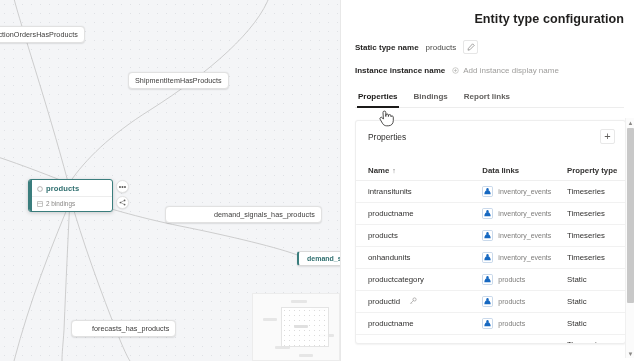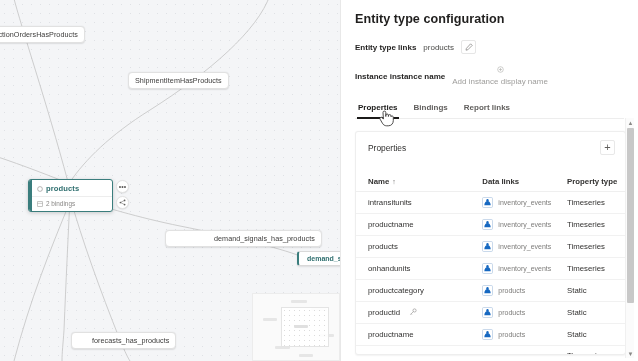--- a/index.html
+++ b/index.html
@@ -125,38 +125,38 @@
     flex: 1 1 auto;
     height: 361px;
     background: #ffffff;
     border-left: 1px solid #e8e8e8;
     padding: 0;
     overflow: hidden;
   }
   .panel-inner { padding: 10px 14px 0 14px; }
   .panel-title {
     font-size: 12.6px; font-weight: bold; color: #201f1e;
-    margin: 2px 0 14px 0; letter-spacing: 0.05px;
+    margin: 2px 0 14px 0; letter-spacing: 0.05px; text-align: right;
   }
   .field-row {
     display: flex; align-items: center; gap: 7px;
     margin-bottom: 12px;
     font-size: 8px;
   }
   .field-label { font-weight: bold; color: #201f1e; }
   .field-value { color: #4a4a48; }
   .icon-btn {
     width: 15px; height: 14px;
     border: 1px solid #e6e6e6; border-radius: 2px;
     background: #ffffff;
     display: flex; align-items: center; justify-content: center;
   }
   .link-add {
     display: flex; align-items: center; gap: 4px;
-    color: #9e9d9b; font-size: 8px; flex-direction: column;
+    color: #9e9d9b; font-size: 8px;
   }
 
   
   .tabs {
     display: flex; gap: 14px;
     border-bottom: 1px solid #ededed;
     margin: 14px 0 0 0;
     padding: 0 0 0 2px;
   }
   .tab {
@@ -258,22 +258,22 @@
         <path d="M70 197 C 68 240, 66 280, 64 330 C 63 345, 62 352, 62 361"></path>
         <path d="M70 197 C 82 240, 100 290, 120 340 C 125 352, 128 358, 130 361"></path>
         <path d="M72 197 C 50 250, 30 300, 14 361"></path>
       </g>
       <polygon points="68,179 71,184 65,184" fill="#b8b8b8"></polygon>
       <polygon points="70,200 73,195 67,195" fill="#b8b8b8"></polygon>
     </svg>
 
     <div class="rel-label" style="left:-28px; top:26px;">ProductionOrdersHasProducts</div>
     <div class="rel-label" style="left:128px; top:72px;">ShipmentItemHasProducts</div>
-    <div class="rel-label" style="left:165px; top:230px;padding-left:48px;">demand_signals_has_products</div>
-    <div class="rel-label" style="left:71px; top:332px;padding-left:20px;">forecasts_has_products</div>
+    <div class="rel-label" style="left:165px; top:206px;padding-left:48px;">demand_signals_has_products</div>
+    <div class="rel-label" style="left:71px; top:320px;padding-left:20px;">forecasts_has_products</div>
 
     <div class="node selected" style="left:28px; top:179px; width:85px;">
       <div class="accent"></div>
       <div class="node-head">
         <svg width="6" height="6" viewBox="0 0 10 10">
           <circle cx="5" cy="5" r="4" fill="none" stroke="#8a8886" stroke-width="1"></circle>
         </svg>
         <span class="node-title">products</span>
       </div>
       <div class="node-sub">
@@ -315,21 +315,21 @@
       </div>
     </div>
   </div>
 
   <div id="panel">
     <div class="panel-inner">
 
       <div class="panel-title">Entity type configuration</div>
 
       <div class="field-row">
-        <span class="field-label">Entity type links</span>
+        <span class="field-label">Static type name</span>
         <span class="field-value">products</span>
         <span class="icon-btn">
           <svg width="8" height="8" viewBox="0 0 12 12">
             <path d="M8.4 1.2 L10.8 3.6 L4.2 10.2 L1.5 10.8 L2.1 8.1 Z" fill="none" stroke="#605e5c" stroke-width="0.85"></path>
           </svg>
         </span>
       </div>
 
 
       <div class="field-row">

